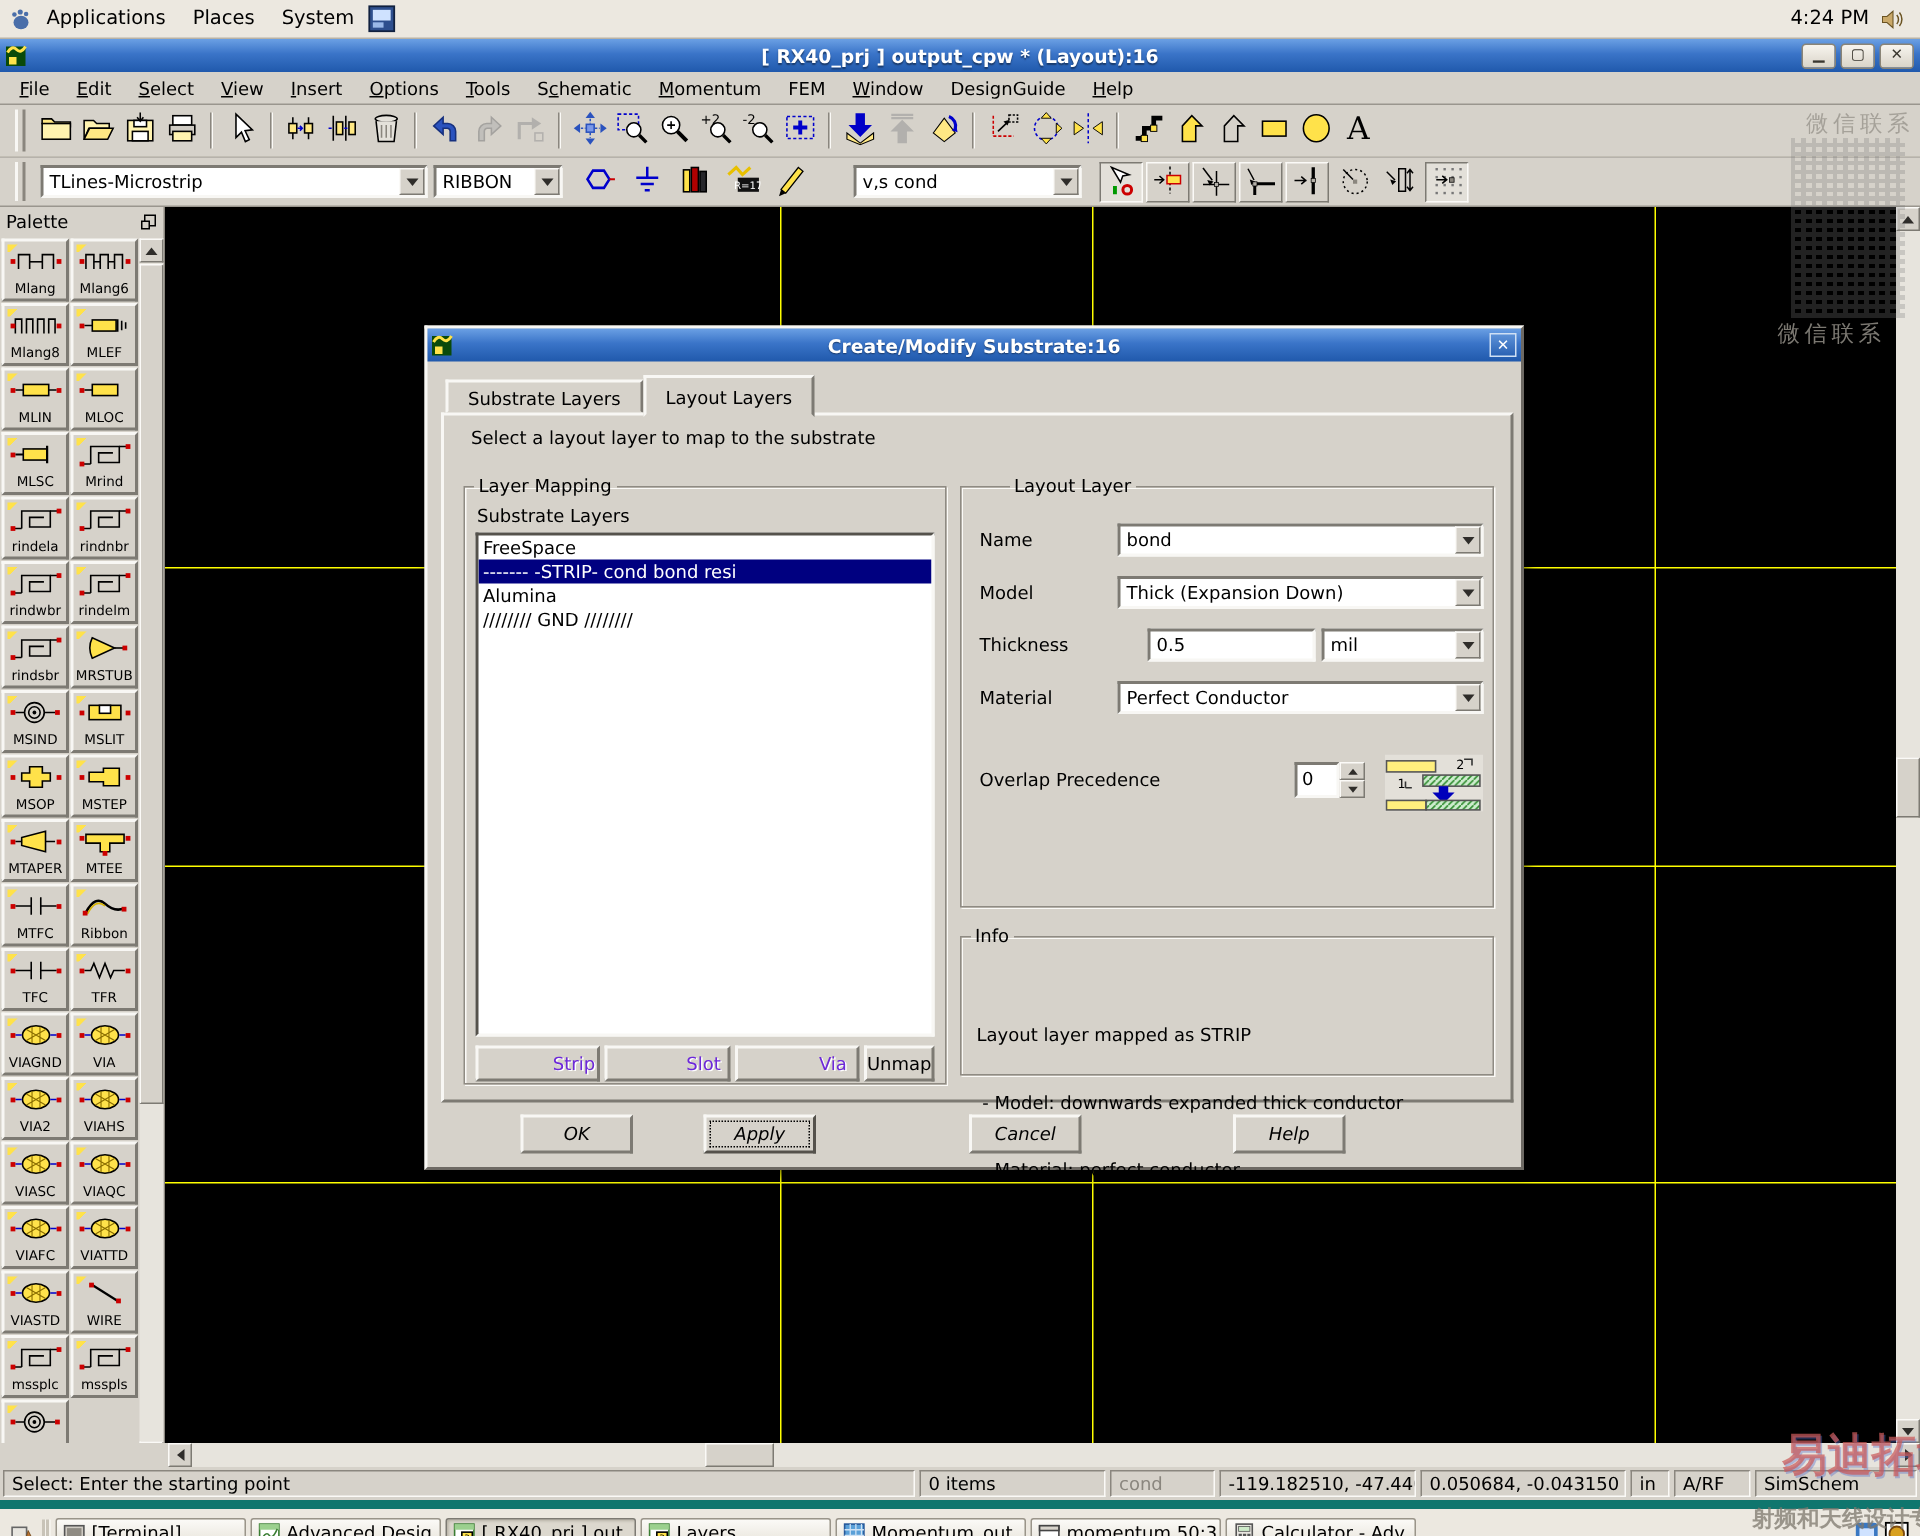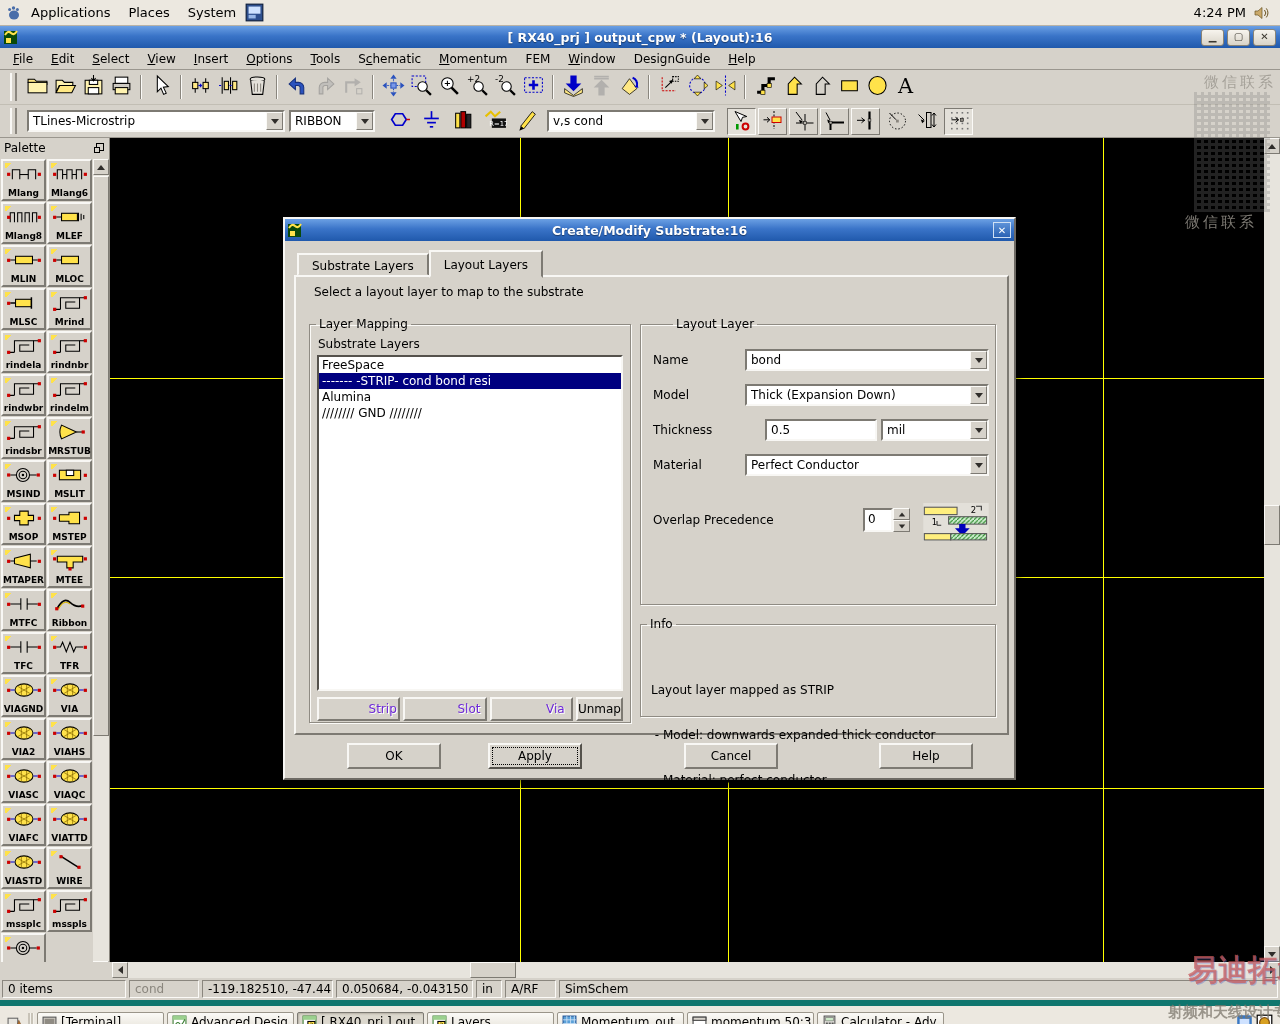--- a/index.html
+++ b/index.html
@@ -49,21 +49,21 @@
   .snapbtn.flat { border-color:transparent; background:transparent; }
   .snapbtn svg { width:22px; height:22px; }
 
   
   #palette { position:absolute; left:0; top:138px; width:110px; height:840px; background:var(--face); border-right:1px solid #8a867e; z-index:4; }
   #palette-head { height:20px; display:flex; align-items:center; justify-content:space-between; padding:0 4px; font-size:12px; }
   #palette-grid { position:absolute; left:1px; top:21px; display:grid; grid-template-columns:45px 45px; grid-auto-rows:42px; gap:1px; }
   .pal-item { position:relative; border:2px solid; border-color:#f8f7f4 #7d7a73 #7d7a73 #f8f7f4; background:var(--face); display:flex; flex-direction:column; align-items:center; justify-content:flex-end; padding-bottom:1px; }
   .pal-item::before { content:""; position:absolute; left:2px; top:2px; width:7px; height:5px; background:linear-gradient(135deg,#ffe24a 55%,transparent 56%); }
   .pal-item svg { width:36px; height:20px; position:absolute; top:3px; left:3px; }
-  .pal-item .plabel { font-size:9px; font-weight:bold; line-height:10px; }
+  .pal-item .plabel { font-size:9px; font-weight:normal; line-height:10px; }
   .scroll-v { position:absolute; background:#e7e4dd; width:16px; }
   .scroll-btn { position:absolute; width:16px; height:16px; display:flex; align-items:center; justify-content:center; border:1px solid; border-color:#fbfaf7 #7d7a73 #7d7a73 #fbfaf7; background:var(--face); }
   .scroll-thumb { position:absolute; left:0; width:16px; border:1px solid; border-color:#fbfaf7 #7d7a73 #7d7a73 #fbfaf7; background:var(--face); }
 
   #canvas { position:absolute; left:110px; top:138px; width:1154px; height:824px; background:#000; overflow:hidden; z-index:1; }
   .gv { position:absolute; top:0; width:1px; height:100%; background:var(--yellow); }
   .gh { position:absolute; left:0; height:1px; width:100%; background:var(--yellow); }
 
   #vscroll { position:absolute; left:1264px; top:138px; width:16px; height:824px; background:#e7e4dd; z-index:4; }
   #hscroll { position:absolute; left:112px; top:962px; width:1168px; height:16px; background:#e7e4dd; z-index:4; }
@@ -114,21 +114,21 @@
   .flabel { display:inline-block; }
   .spin { display:flex; height:24px; }
   .spin .sval { width:30px; background:#fff; border:2px solid; border-color:#7d7a73 #f8f7f4 #f8f7f4 #7d7a73; padding:2px 3px; }
   .spin .sbtns { display:flex; flex-direction:column; width:17px; }
   .spin .sbtns div { flex:1; border:1px solid; border-color:#fbfaf7 #7d7a73 #7d7a73 #fbfaf7; background:var(--face); display:flex; align-items:center; justify-content:center; }
   .spin .sbtns .tri-up, .spin .sbtns .tri-down { transform:scale(.8); }
 
   #info-lines { position:absolute; left:10px; top:22px; line-height:15px; white-space:pre; }
 
   #dlg-btnrow { position:absolute; left:0; top:524px; width:733px; display:flex; }
-  .dbtn { width:94px; height:26px; border:2px solid; border-color:#f8f7f4 #7d7a73 #7d7a73 #f8f7f4; background:var(--face); font-size:12px; font-family:"DejaVu Sans",sans-serif; }
+  .dbtn { width:75px; height:26px; border:2px solid; border-color:#f8f7f4 #7d7a73 #7d7a73 #f8f7f4; background:var(--face); font-size:12px; font-family:"DejaVu Sans",sans-serif;font-style:italic; }
   .dbtn.default { outline:1px dotted #000; outline-offset:-5px; border-color:#f8f7f4 #55524c #55524c #f8f7f4; }
   #btn-ok{ margin-left:62px; } #btn-apply{ margin-left:47px; } #btn-cancel{ margin-left:102px; } #btn-help{ margin-left:101px; }
 
   
   .wm { position:absolute; pointer-events:none; z-index:60; }
   #wm-qr { left:1194px; top:92px; width:76px; height:120px; opacity:.28;
     background: repeating-linear-gradient(0deg,#7a7a7a 0 3px,transparent 3px 6px),
                 repeating-linear-gradient(90deg,#7a7a7a 0 3px,transparent 3px 7px); }
   #wm-wechat1 { left:1204px; top:73px; font-size:15px; letter-spacing:3px; color:#9a968e; opacity:.8; }
   #wm-wechat2 { left:1185px; top:213px; font-size:15px; letter-spacing:3px; color:#9a968e; opacity:.8; }
@@ -445,21 +445,21 @@
             <text x="14.2" y="17" font-size="6.5" fill="#fff" text-anchor="middle" font-family="DejaVu Sans">R=17</text>
           </svg></span>
       </div>
       <div class="tbtn">
         <span><svg viewBox="0 0 22 22">
             <path d="M4.5 17.5 L15.5 3.5 l3 2.4 L7.5 19.9z" fill="#ffe24a" stroke="#000" stroke-width=".8"></path>
             <path d="M4.5 17.5 l-1.3 4.3 4.3 -1.9z" fill="#000"></path>
           </svg></span>
       </div>
     </span>
-  <div class="combo" style="width:168px;margin-left:2px">
+  <div class="combo" style="width:152px;margin-left:24px">
     <span class="ctext">v,s cond</span>
     <span class="cbtn">
         <span class="tri-down"></span>
       </span>
   </div>
   <span id="tb2-snaps" style="display:flex;align-items:center;gap:2px;margin-left:8px">
       <div class="snapbtn pressed">
         <span><svg viewBox="0 0 22 22">
             <path d="M4 2.5 l6 10 1.5 -4.2 4.3 -0.8z" fill="#fff" stroke="#000"></path>
             <rect x="5" y="15" width="2.6" height="5.5" fill="#090"></rect>
@@ -991,20 +991,21 @@
   <div class="scroll-btn-h" style="left:0">
       <span class="tri-left"></span>
     </div>
   <div class="scroll-thumb" style="left:358px;top:0;height:16px;width:46px"></div>
   <div class="scroll-btn-h" style="right:0">
       <span class="tri-right"></span>
     </div>
 </div>
 
 <div id="statusbar">
+  <div class="seg" style="width:608px">Select: Enter the starting point</div>
   <div class="seg" style="width:124px">0 items</div>
   <div class="seg gray" style="width:70px">cond</div>
   <div class="seg" style="width:131px">-119.182510, -47.446924</div>
   <div class="seg" style="width:137px">0.050684, -0.043150</div>
   <div class="seg" style="width:26px">in</div>
   <div class="seg" style="width:51px">A/RF</div>
   <div class="seg" style="flex:1">SimSchem</div>
 </div>
 
 <div id="taskbar">

